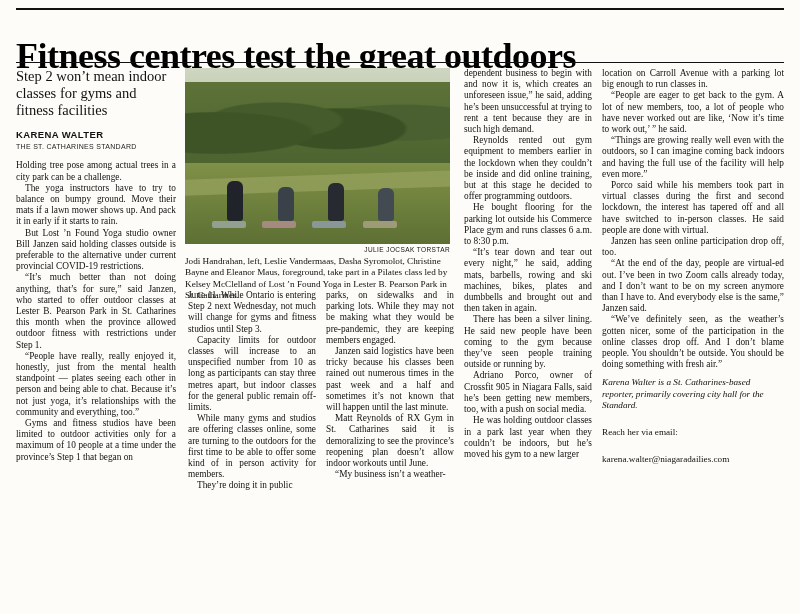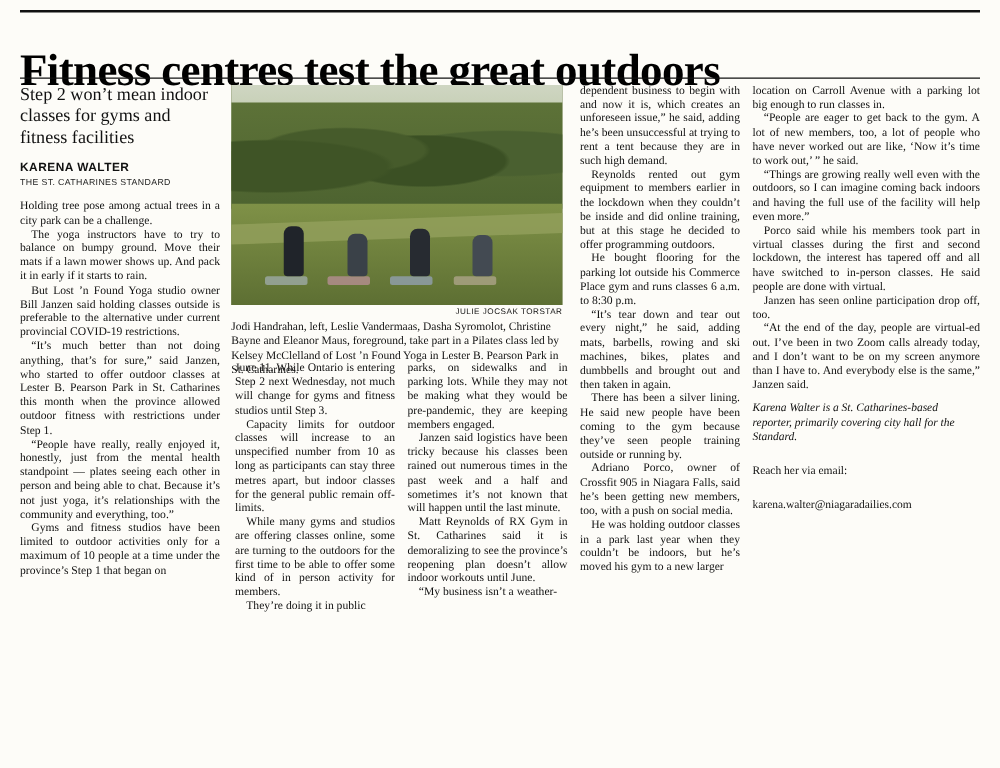--- a/index.html
+++ b/index.html
@@ -261,19 +261,20 @@
       <p class="body">He was holding outdoor classes in a park last year when they couldn’t be indoors, but he’s moved his gym to a new larger</p>
     </div>
 
     <div class="col col5" style="left:586px; width:182px;">
       <p class="body first">location on Carroll Avenue with a parking lot big enough to run classes in.</p>
       <p class="body">“People are eager to get back to the gym. A lot of new members, too, a lot of people who have never worked out are like, ‘Now it’s time to work out,’ ” he said.</p>
       <p class="body">“Things are growing really well even with the outdoors, so I can imagine coming back indoors and having the full use of the facility will help even more.”</p>
       <p class="body">Porco said while his members took part in virtual classes during the first and second lockdown, the interest has tapered off and all have switched to in-person classes. He said people are done with virtual.</p>
       <p class="body">Janzen has seen online participation drop off, too.</p>
       <p class="body">“At the end of the day, people are virtual-ed out. I’ve been in two Zoom calls already today, and I don’t want to be on my screen anymore than I have to. And everybody else is the same,” Janzen said.</p>
+      <p class="body">“We’ve definitely seen, as the weather’s gotten nicer, some of the participation in the online classes drop off. And I don’t blame people. You shouldn’t be outside. You should be doing something with fresh air.”</p>
       <div class="tagline">Karena Walter is a St. Catharines-based reporter, primarily covering city hall for the Standard.</div>
       <div class="email">Reach her via email:</div>
       <div class="email">karena.walter@niagaradailies.com</div>
     </div>
 
   </div>
 </div>
 
 </body></html>

